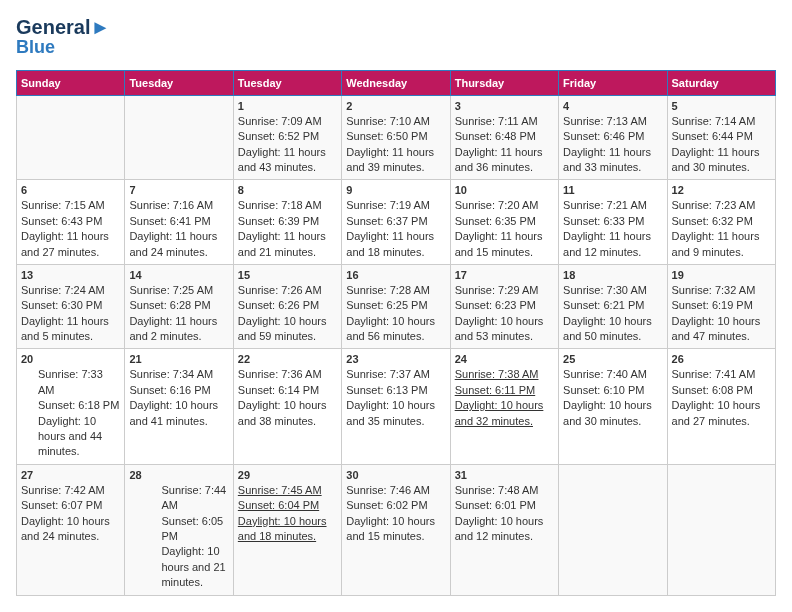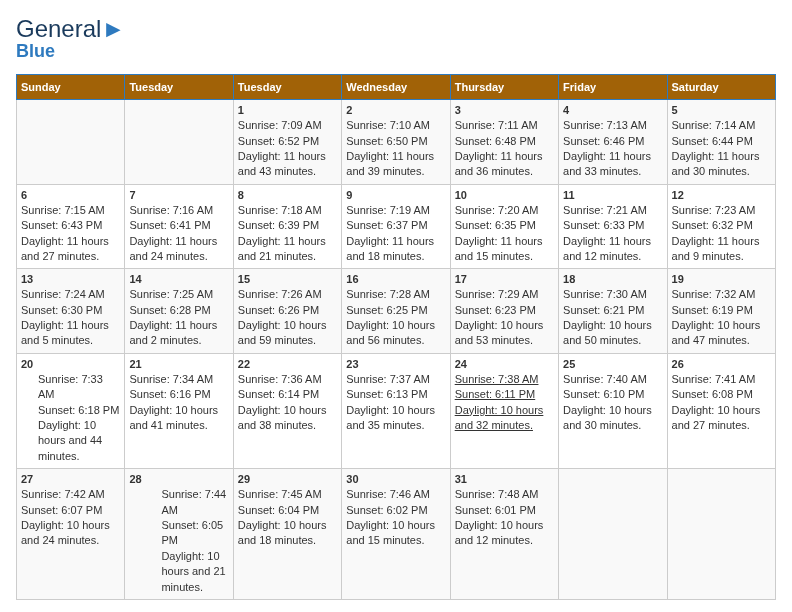--- a/index.html
+++ b/index.html
@@ -32,21 +32,21 @@
     .subtitle {
       font-size: 14px;
       color: #555;
     }
     table {
       width: 100%;
       border-collapse: collapse;
       table-layout: fixed;
     }
     thead tr th {
-      background-color: #a16207;
+      background-color: #be185d;
       color: #fff;
       font-size: 11px;
       font-weight: bold;
       padding: 6px 4px;
       text-align: left;
       border: 1px solid #2e7abf;
     }
     tbody tr td {
       border: 1px solid #ccc;
       vertical-align: top;
@@ -78,21 +78,21 @@
       gap: 4px;
     }
   </style>
 </head>
 <body>
 
 <div class="header">
   <div class="logo">
     <div class="logo-wrapper">
       <div style="line-height:1.1;">
-        <div style="font-size:24px;font-weight:normal;color:#1a3a5c;">General<span style="color:#2e7abf;">►</span></div>
+        <div style="font-size:20px;font-weight:bold;color:#1a3a5c;">General<span style="color:#2e7abf;">►</span></div>
         <div style="font-size:18px;font-weight:bold;color:#2e7abf;">Blue</div>
       </div>
     </div>
   </div>
   <div class="title-block">
     <div class="main-title"></div>
     <div class="subtitle"></div>
   </div>
 </div>
 
@@ -283,21 +283,21 @@
 Daylight: 10 hours and 24 minutes.</div>
         </td>
         <td>
           <span class="day-number">28</span>
           <div class="day-info" style="white-space: pre-line; margin-left: 32px;">Sunrise: 7:44 AM
 Sunset: 6:05 PM
 Daylight: 10 hours and 21 minutes.</div>
         </td>
         <td>
           <span class="day-number">29</span>
-          <div class="day-info" style="white-space: pre-line;">Sunrise: 7:45 AM
+          <div class="day-info" style="white-space: pre-line; text-decoration: underline;">Sunrise: 7:45 AM
 Sunset: 6:04 PM
 Daylight: 10 hours and 18 minutes.</div>
         </td>
         <td>
           <span class="day-number">30</span>
           <div class="day-info" style="white-space: pre-line;">Sunrise: 7:46 AM
 Sunset: 6:02 PM
 Daylight: 10 hours and 15 minutes.</div>
         </td>
         <td>

